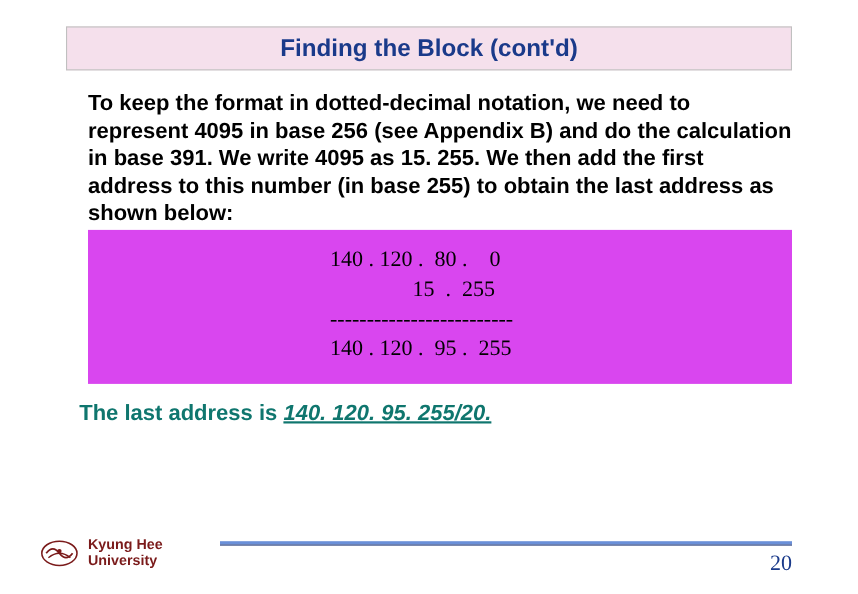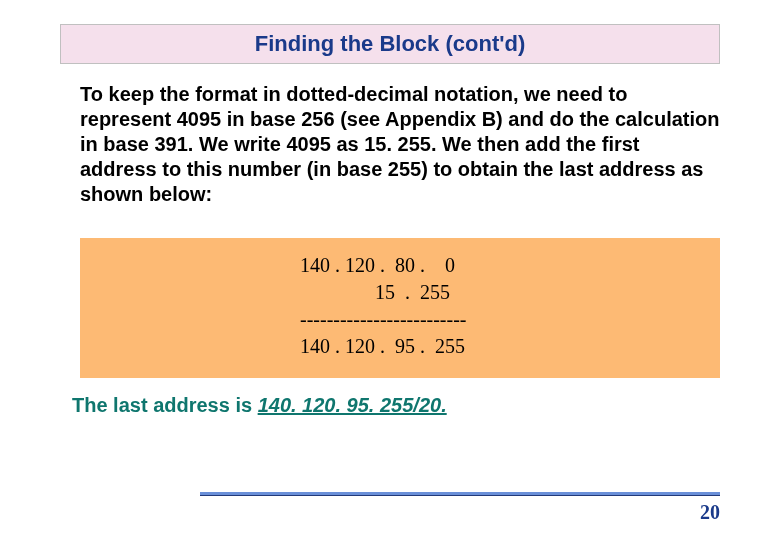--- a/index.html
+++ b/index.html
@@ -24,22 +24,22 @@
     color: #1a3a8a;
   }
   .body-text {
     margin: 18px 60px 0 80px;
     font-size: 20px;
     font-weight: bold;
     line-height: 1.25;
     color: #000;
   }
   .calc-box {
-    margin: 31px 60px 0 80px;
-    background: #fdba74;
+    margin: 2px 60px 0 80px;
+    background: #d946ef;
     padding: 14px 10px 18px 10px;
   }
   .calc-inner {
     font-family: "Times New Roman", Times, serif;
     font-size: 20px;
     color: #000;
     line-height: 1.35;
     text-align: left;
     padding-left: 210px;
     white-space: pre;
@@ -88,21 +88,21 @@
     border-top: 3px solid #6a8fd8;
     border-bottom: 1px solid #233a7a;
   }
   .page-num {
     position: absolute;
     right: 60px;
     bottom: -6px;
     font-family: "Times New Roman", Times, serif;
     font-size: 20px;
     color: #1a3a8a;
-    font-weight: bold;
+    font-weight: normal;
   }
 </style>
 </head>
 <body>
 
 <div class="title-bar">
   <h1>Finding the Block (cont'd)</h1>
 </div>
 
 <p class="body-text">To keep the format in dotted-decimal notation, we need to represent 4095 in base 256 (see Appendix B) and do the calculation in base 391. We write 4095 as 15. 255. We then add the first address to this number (in base 255) to obtain the last address as shown below:</p>
@@ -112,15 +112,27 @@
 <span>               15  .  255</span>
 <span>-------------------------</span>
 <span>140 . 120 .  95 .  255</span></div>
 </div>
 
 <p class="result-line">
   <span>The last address is </span><span class="addr">140. 120. 95. 255/20.</span>
 </p>
 
 <div class="footer">
+  <div class="logo-wrap">
+    <svg class="logo-icon" viewBox="0 0 36 28">
+      <ellipse cx="18" cy="14" rx="16" ry="11" fill="none" stroke="#7a1a1a" stroke-width="1.4"></ellipse>
+      <path d="M6 14 Q12 6 18 14 Q24 22 30 14" fill="none" stroke="#7a1a1a" stroke-width="1.6"></path>
+      <path d="M8 18 Q18 10 28 18" fill="none" stroke="#7a1a1a" stroke-width="1.2"></path>
+      <circle cx="18" cy="12" r="2" fill="#7a1a1a"></circle>
+    </svg>
+    <div class="uni-name">
+      <div>Kyung Hee</div>
+      <div>University</div>
+    </div>
+  </div>
   <div class="footer-rule"></div>
   <div class="page-num">20</div>
 </div>
 
 </body></html>

